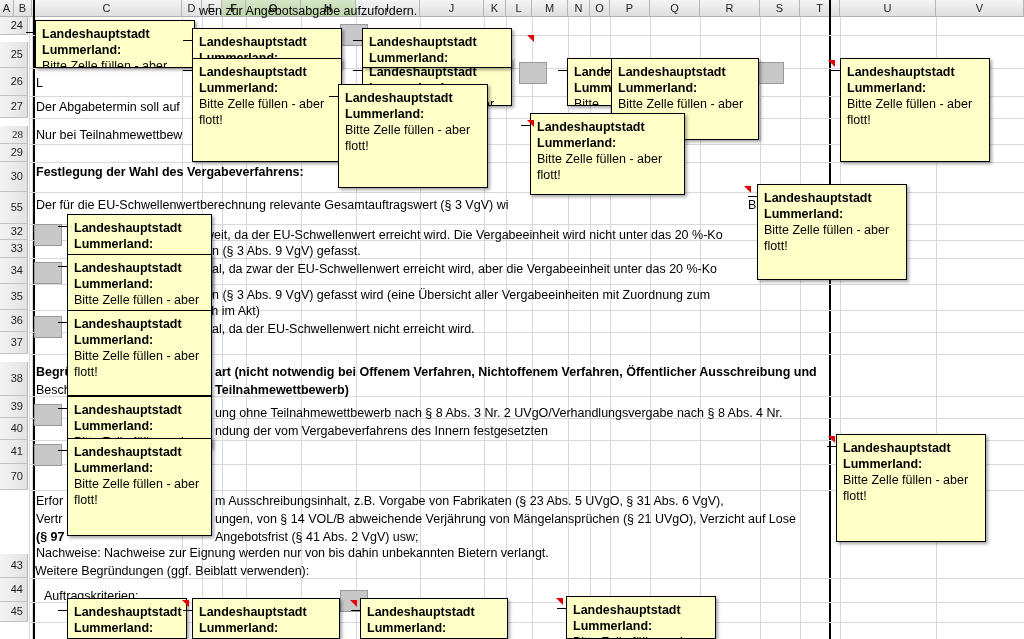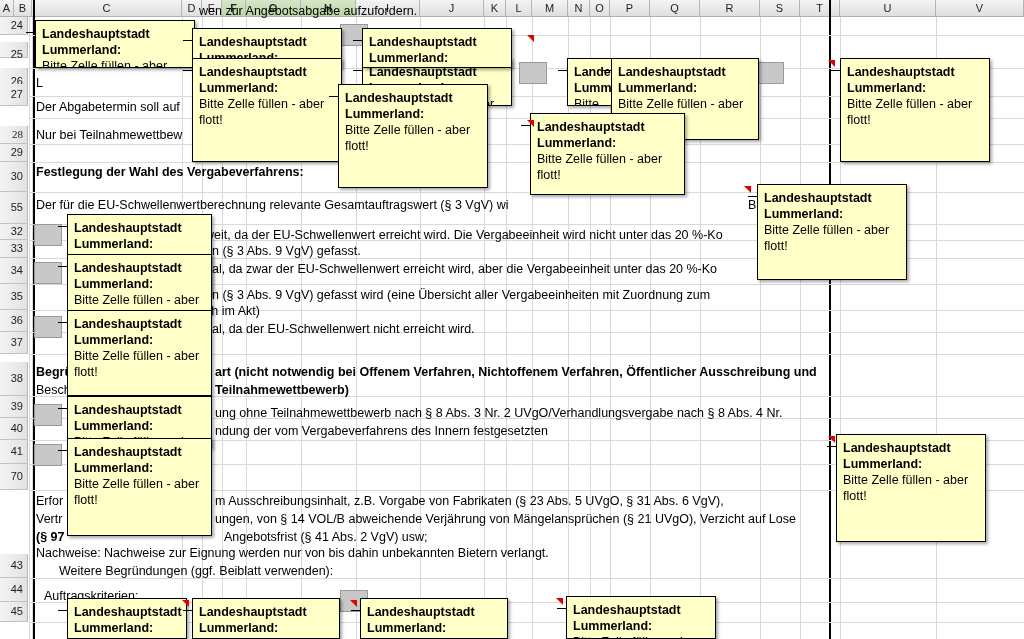--- a/index.html
+++ b/index.html
@@ -225,23 +225,23 @@
       <div class="gridline-h" style="top: 423px;"></div>
       <div class="gridline-h" style="top: 447px;"></div>
       <div class="gridline-h" style="top: 473px;"></div>
       <div class="gridline-h" style="top: 561px;"></div>
       <div class="gridline-h" style="top: 585px;"></div>
       <div class="gridline-h" style="top: 605px;"></div>
     </div>
 
   <div id="rowheads">
       <div class="row-head" style="top: 17px; height: 18px; line-height: 16px;">24</div>
-      <div class="row-head" style="top: 42px; height: 16px; line-height: 24px;">25</div>
+      <div class="row-head" style="top: 42px; height: 26px; line-height: 24px;">25</div>
       <div class="row-head" style="top: 68px; height: 28px; line-height: 26px;">26</div>
-      <div class="row-head" style="top: 84px; height: 22px; line-height: 20px;">27</div>
+      <div class="row-head" style="top: 96px; height: 22px; line-height: 20px;">27</div>
       <div class="row-head" style="top: 126px; height: 18px; line-height: 16px; font-family: Liberation Serif, serif;">28</div>
       <div class="row-head" style="top: 144px; height: 18px; line-height: 16px;">29</div>
       <div class="row-head" style="top: 162px; height: 30px; line-height: 28px;">30</div>
       <div class="row-head" style="top: 192px; height: 32px; line-height: 30px;">55</div>
       <div class="row-head" style="top: 224px; height: 16px; line-height: 14px;">32</div>
       <div class="row-head" style="top: 240px; height: 18px; line-height: 16px;">33</div>
       <div class="row-head" style="top: 258px; height: 26px; line-height: 24px;">34</div>
       <div class="row-head" style="top: 284px; height: 26px; line-height: 24px;">35</div>
       <div class="row-head" style="top: 310px; height: 22px; line-height: 20px;">36</div>
       <div class="row-head" style="top: 332px; height: 22px; line-height: 20px;">37</div>
@@ -274,23 +274,23 @@
       <div class="cell-text bold" style="left: 215px; top: 365px; max-width: 700px;">art (nicht notwendig bei Offenem Verfahren, Nichtoffenem Verfahren, Öffentlicher Ausschreibung und</div>
       <div class="cell-text" style="left: 36px; top: 383px; max-width: 60px;">Beschr</div>
       <div class="cell-text bold" style="left: 215px; top: 383px; max-width: 200px;">Teilnahmewettbewerb)</div>
       <div class="cell-text" style="left: 215px; top: 406px; max-width: 700px;">ung ohne Teilnahmewettbewerb nach § 8 Abs. 3 Nr. 2 UVgO/Verhandlungsvergabe nach § 8 Abs. 4 Nr.</div>
       <div class="cell-text" style="left: 215px; top: 424px; max-width: 500px;">ndung der vom Vergabeverfahrens des Innern festgesetzten</div>
       <div class="cell-text" style="left: 36px; top: 494px; max-width: 50px; text-align: right;">Erfor</div>
       <div class="cell-text" style="left: 215px; top: 494px; max-width: 700px;">m Ausschreibungsinhalt, z.B. Vorgabe von Fabrikaten (§ 23 Abs. 5 UVgO, § 31 Abs. 6 VgV),</div>
       <div class="cell-text" style="left: 36px; top: 512px; max-width: 50px;">Vertr</div>
       <div class="cell-text" style="left: 215px; top: 512px; max-width: 720px;">ungen, von § 14 VOL/B abweichende Verjährung von Mängelansprüchen (§ 21 UVgO), Verzicht auf Lose</div>
       <div class="cell-text" style="left: 36px; top: 530px; max-width: 50px; font-weight: bold;">(§ 97</div>
-      <div class="cell-text" style="left: 224px; top: 530px; max-width: 300px;">Angebotsfrist (§ 41 Abs. 2 VgV) usw;</div>
+      <div class="cell-text" style="left: 215px; top: 530px; max-width: 300px;">Angebotsfrist (§ 41 Abs. 2 VgV) usw;</div>
       <div class="cell-text" style="left: 36px; top: 546px; max-width: 620px;">Nachweise: Nachweise zur Eignung werden nur von bis dahin unbekannten Bietern verlangt.</div>
-      <div class="cell-text" style="left: 44px; top: 564px; max-width: 400px; padding-left: 15px;">Weitere Begründungen (ggf. Beiblatt verwenden):</div>
+      <div class="cell-text" style="left: 20px; top: 564px; max-width: 400px; padding-left: 15px;">Weitere Begründungen (ggf. Beiblatt verwenden):</div>
       <div class="cell-text" style="left: 28px; top: 589px; max-width: 160px; padding-left: 16px;">Auftragskriterien:</div>
       <div class="grey-box" style="left: 34px; top: 224px;"></div>
       <div class="grey-box" style="left: 34px; top: 262px;"></div>
       <div class="grey-box" style="left: 34px; top: 316px;"></div>
       <div class="grey-box" style="left: 34px; top: 404px;"></div>
       <div class="grey-box" style="left: 34px; top: 444px;"></div>
       <div class="grey-box" style="left: 340px; top: 24px;"></div>
       <div class="grey-box" style="left: 340px; top: 590px;"></div>
       <div class="grey-box" style="left: 756px; top: 62px;"></div>
       <div class="grey-box" style="left: 519px; top: 62px;"></div>

